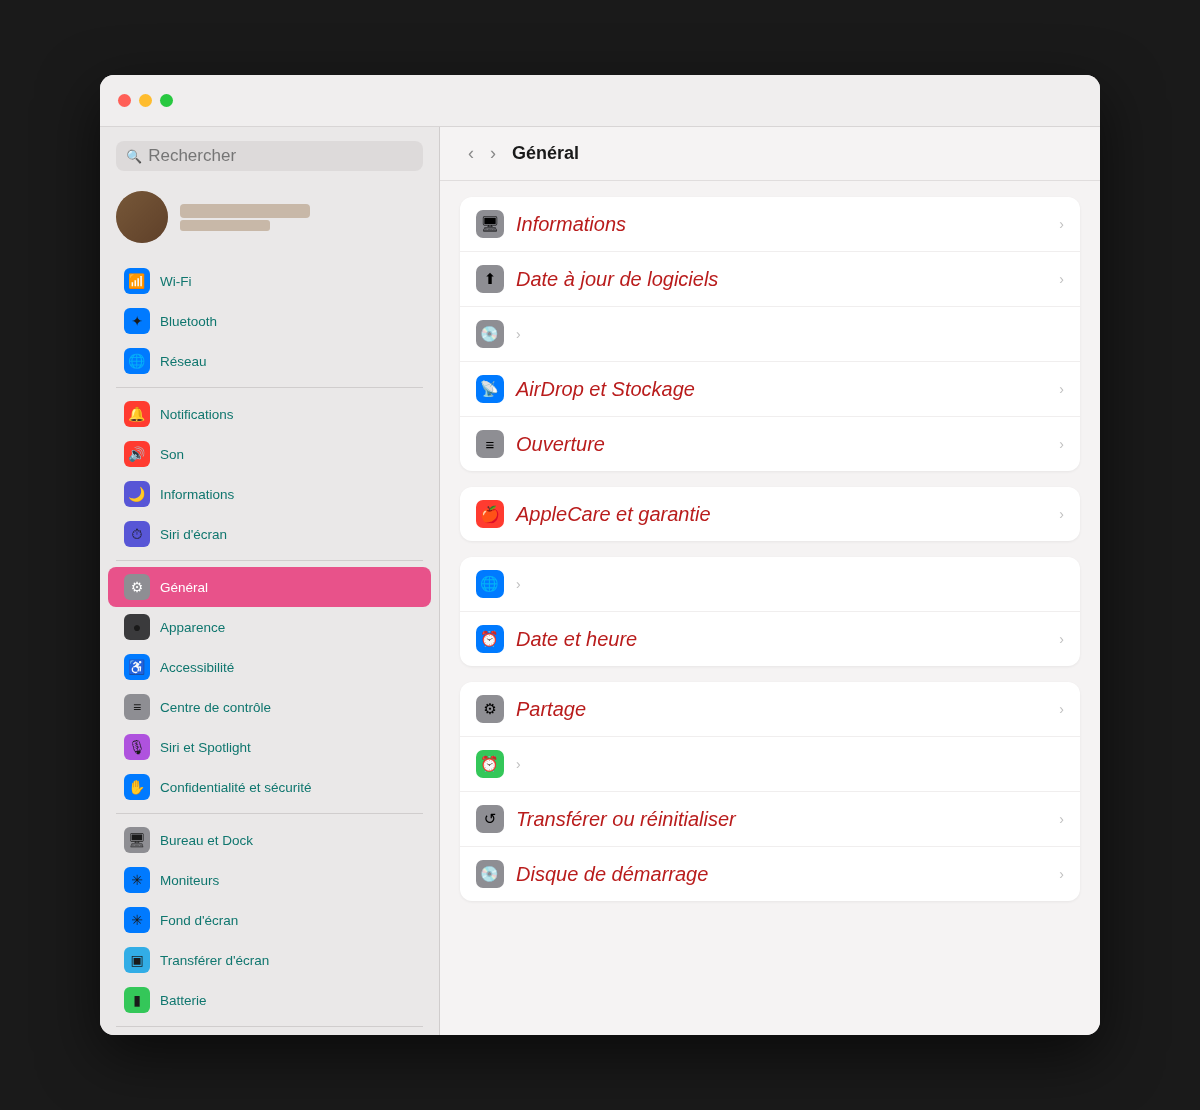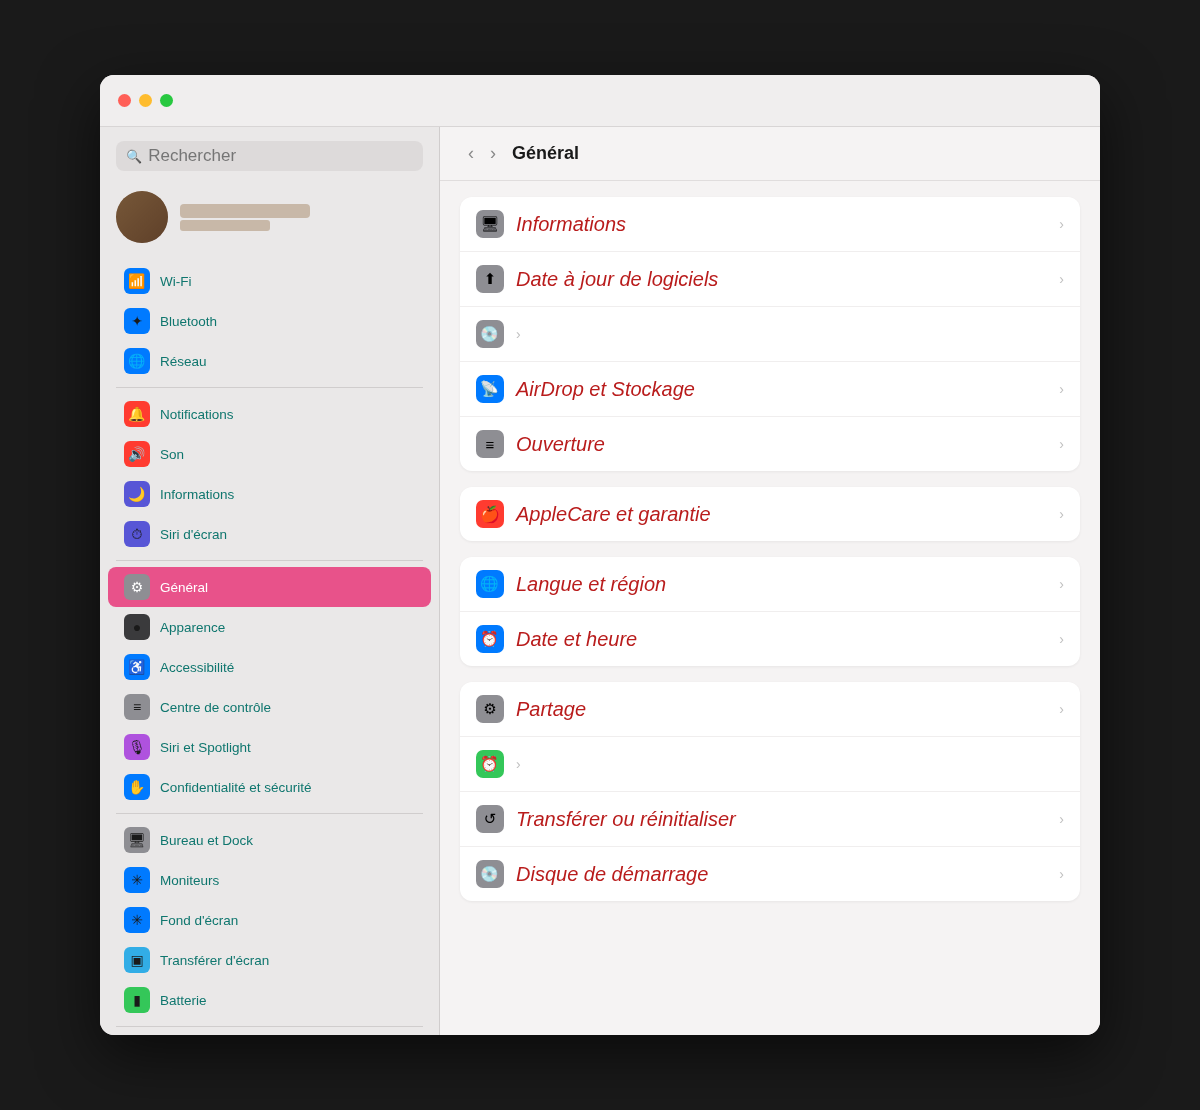--- a/index.html
+++ b/index.html
@@ -401,21 +401,20 @@
               <div class="settings-icon ic-red" style="background: rgb(255, 59, 48);">
                 <span style="color:white;font-size:16px;">🍎</span>
               </div>
               <span class="settings-label">AppleCare et garantie</span>
               <span class="settings-chevron">›</span>
             </div>
           </div>
           <div class="settings-group">
             <div class="settings-row">
               <div class="settings-icon ic-blue">🌐</div>
-              <span class="settings-label">Langue et région</span>
               <span class="settings-chevron">›</span>
             </div>
             <div class="settings-row">
               <div class="settings-icon ic-blue">⏰</div>
               <span class="settings-label">Date et heure</span>
               <span class="settings-chevron">›</span>
             </div>
           </div>
           <div class="settings-group">
             <div class="settings-row">

